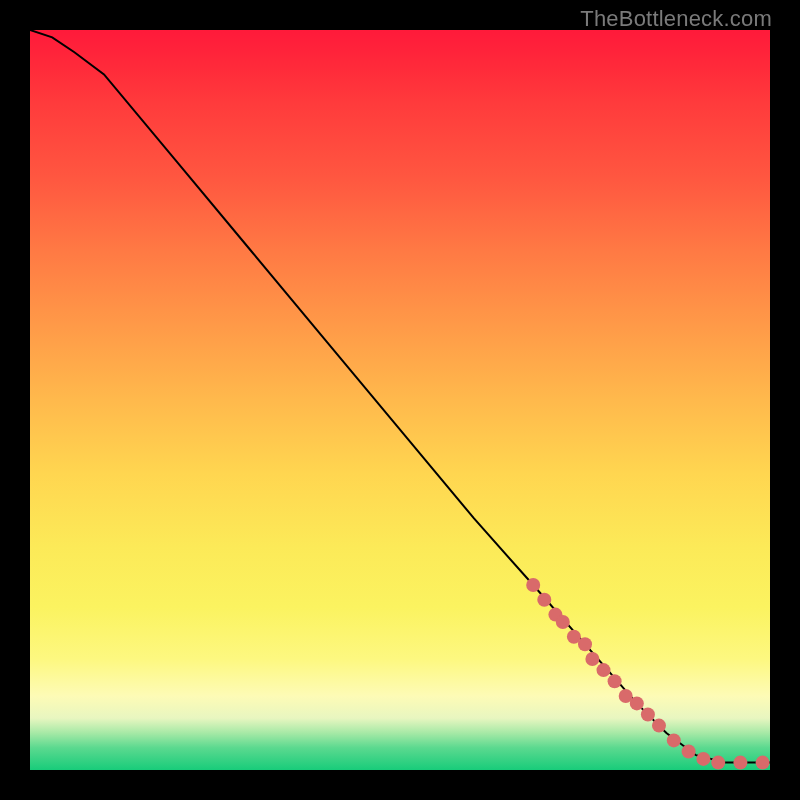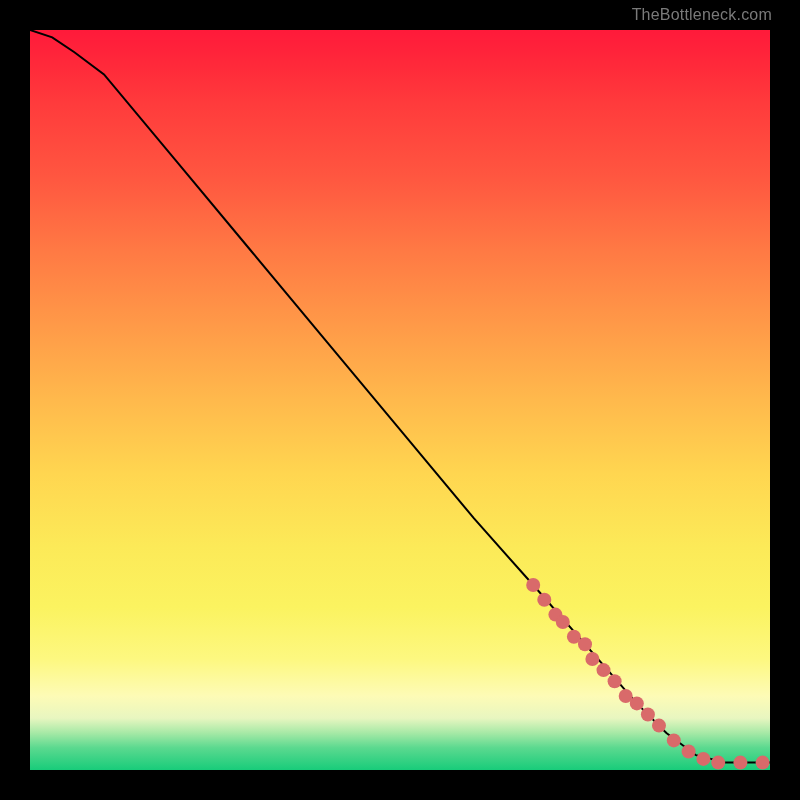--- a/index.html
+++ b/index.html
@@ -42,21 +42,21 @@
     top: 0;
     width: 740px;
     height: 740px;
     pointer-events: none;
   }
   .watermark {
     position: absolute;
     top: 6px;
     right: 28px;
     font-family: Arial, Helvetica, sans-serif;
-    font-size: 16px;
+    font-size: 22px;
     color: #7a7a7a;
     letter-spacing: 0.2px;
   }
 </style>
 </head>
 <body>
 
 <div class="frame">
   <div class="watermark">TheBottleneck.com</div>
   <div class="plot">

